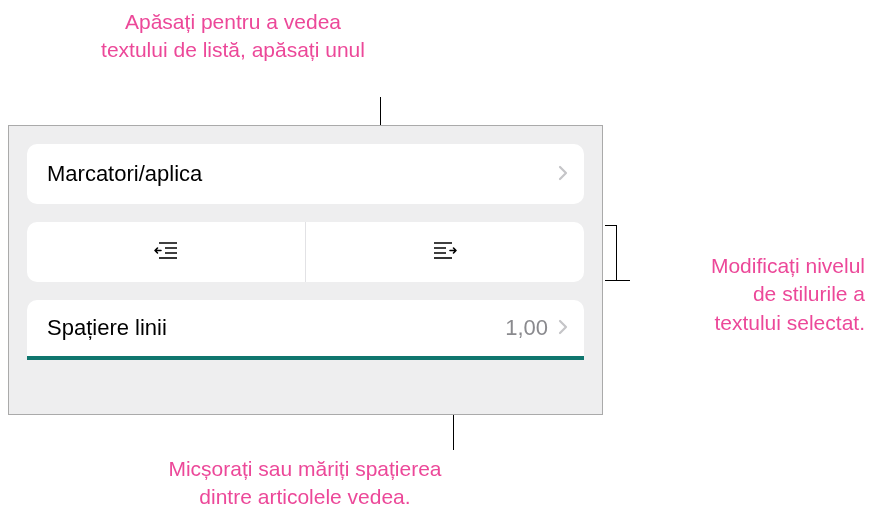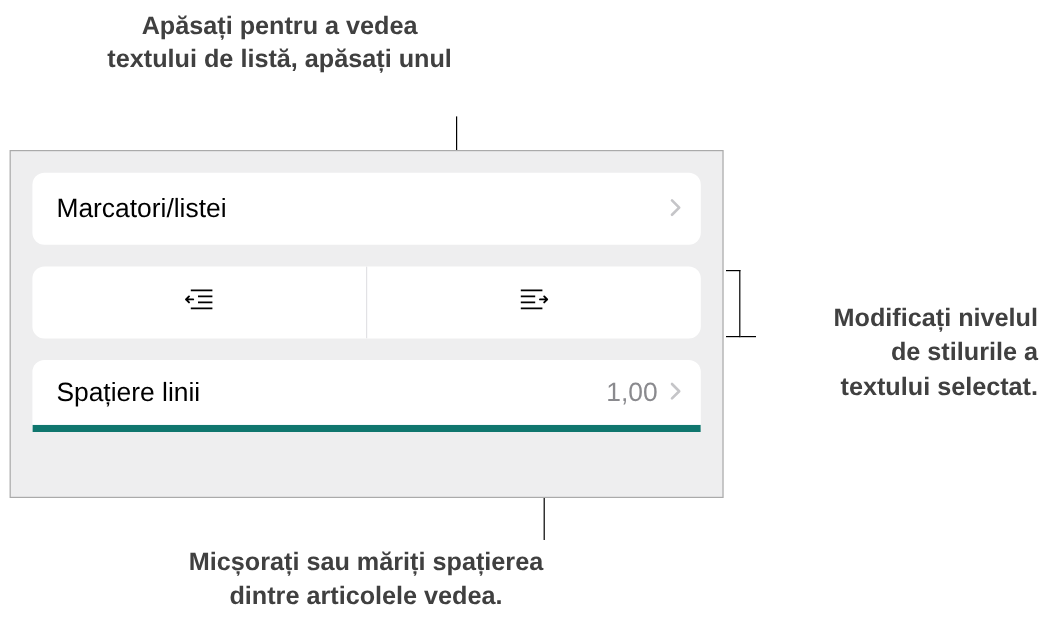--- a/index.html
+++ b/index.html
@@ -11,23 +11,22 @@
       font-family: -apple-system, "Helvetica Neue", Helvetica, Arial, sans-serif;
       background: #fff;
       width: 873px;
       height: 526px;
       position: relative;
     }
     .callout {
       position: absolute;
       font-size: 21px;
       line-height: 1.35;
-      color: #404040;
+      color: #ec4899;
       text-align: center;
-      font-weight: bold;
     }
     .callout.right {
       text-align: left;
     }
     .callout-line {
       position: absolute;
       background: #000;
     }
     .panel {
       position: absolute;
@@ -76,21 +75,21 @@
       justify-content: center;
       font-size: 20px;
       cursor: pointer;
     }
     .btn + .btn {
       border-left: 1px solid #e2e2e5;
     }
     .row.last {
       margin-bottom: 0;
       border-radius: 10px 10px 0 0;
-      border-bottom: 6px solid #0f766e;
+      border-bottom: 4px solid #0f766e;
     }
     
     .bracket {
       position: absolute;
       border: 1px solid #000;
       border-left: none;
     }
   </style>
 </head>
 <body>
@@ -111,21 +110,21 @@
 
 <div class="callout-line" style="left:453px; top:390px; width:1px; height:60px;"></div>
 <div class="callout" style="left:125px; top:455px; width:360px; ">
   <div>Micșorați sau măriți spațierea</div>
   <div>dintre articolele vedea.</div>
 </div>
 
 <div class="panel">
 
   <div class="row">
-    <span class="row-label">Marcatori/listei</span>
+    <span class="row-label">Marcatori/aplica</span>
     <span class="chevron">
       <svg width="10" height="16" viewBox="0 0 10 16">
           <path d="M2 2 L8 8 L2 14" stroke="#c5c5c8" stroke-width="2.2" fill="none" stroke-linecap="round" stroke-linejoin="round"></path>
         </svg>
     </span>
   </div>
 
   <div class="btn-row">
     <div class="btn">
       <span>

